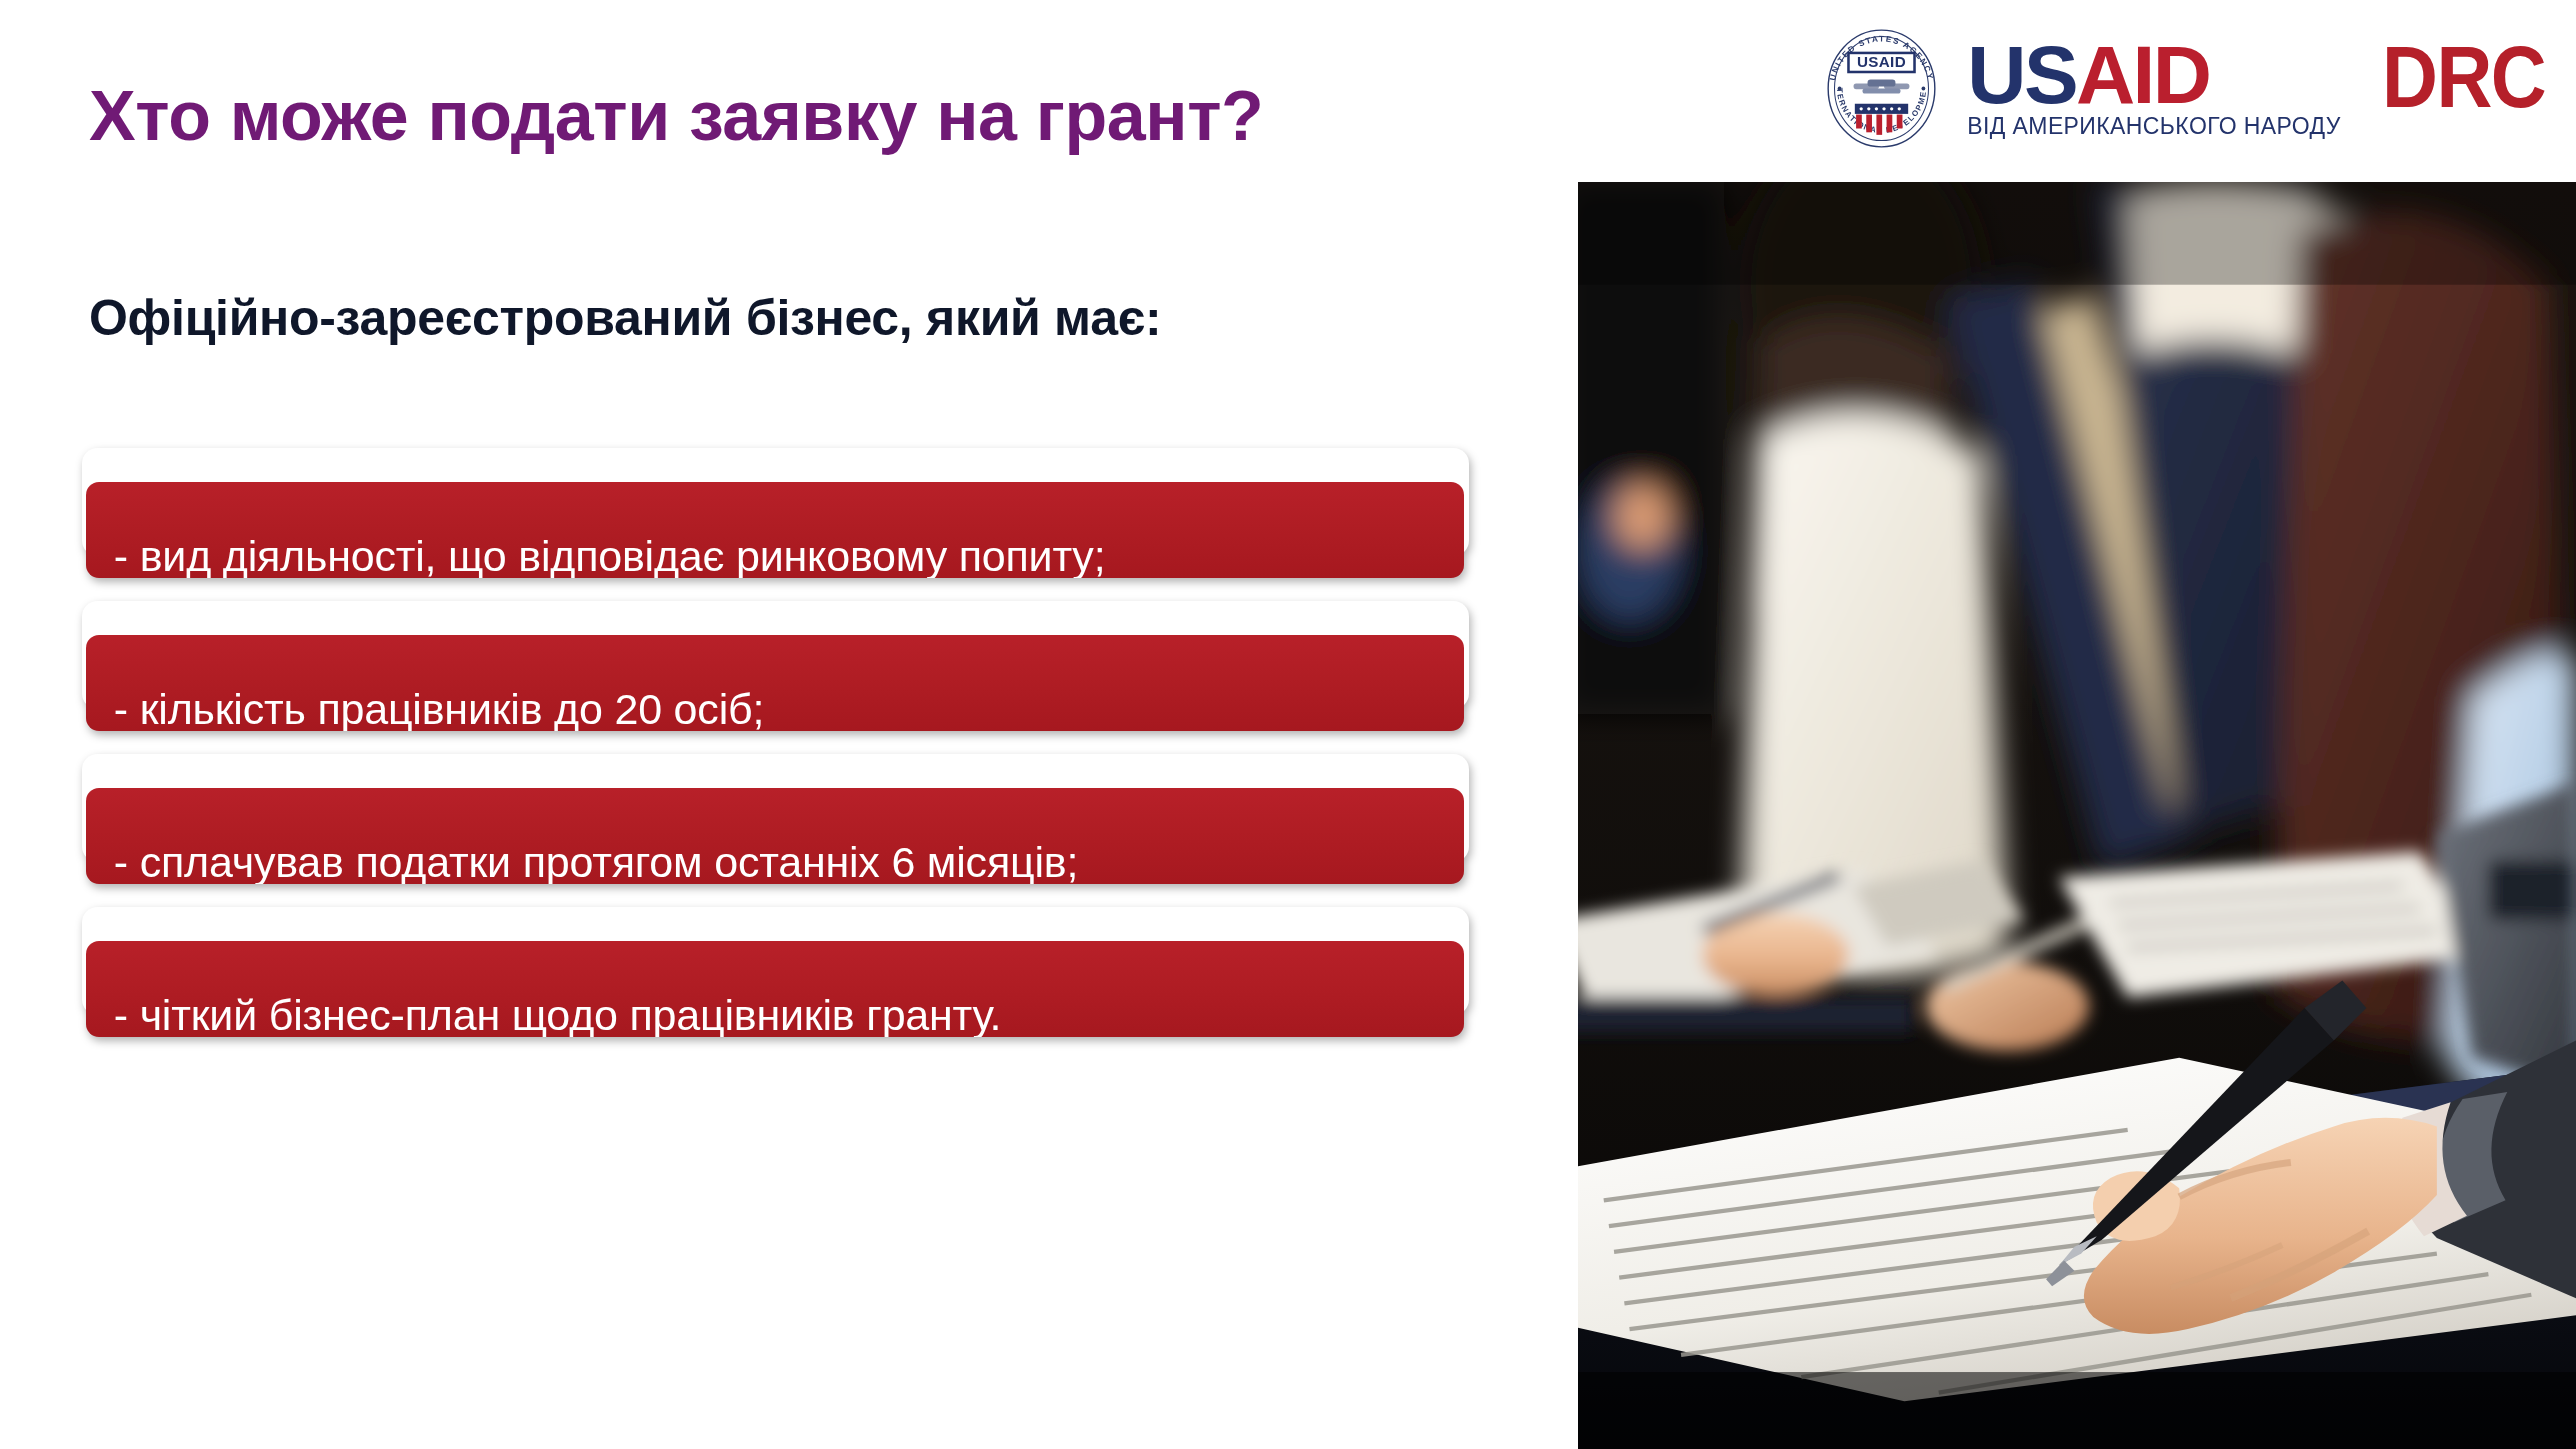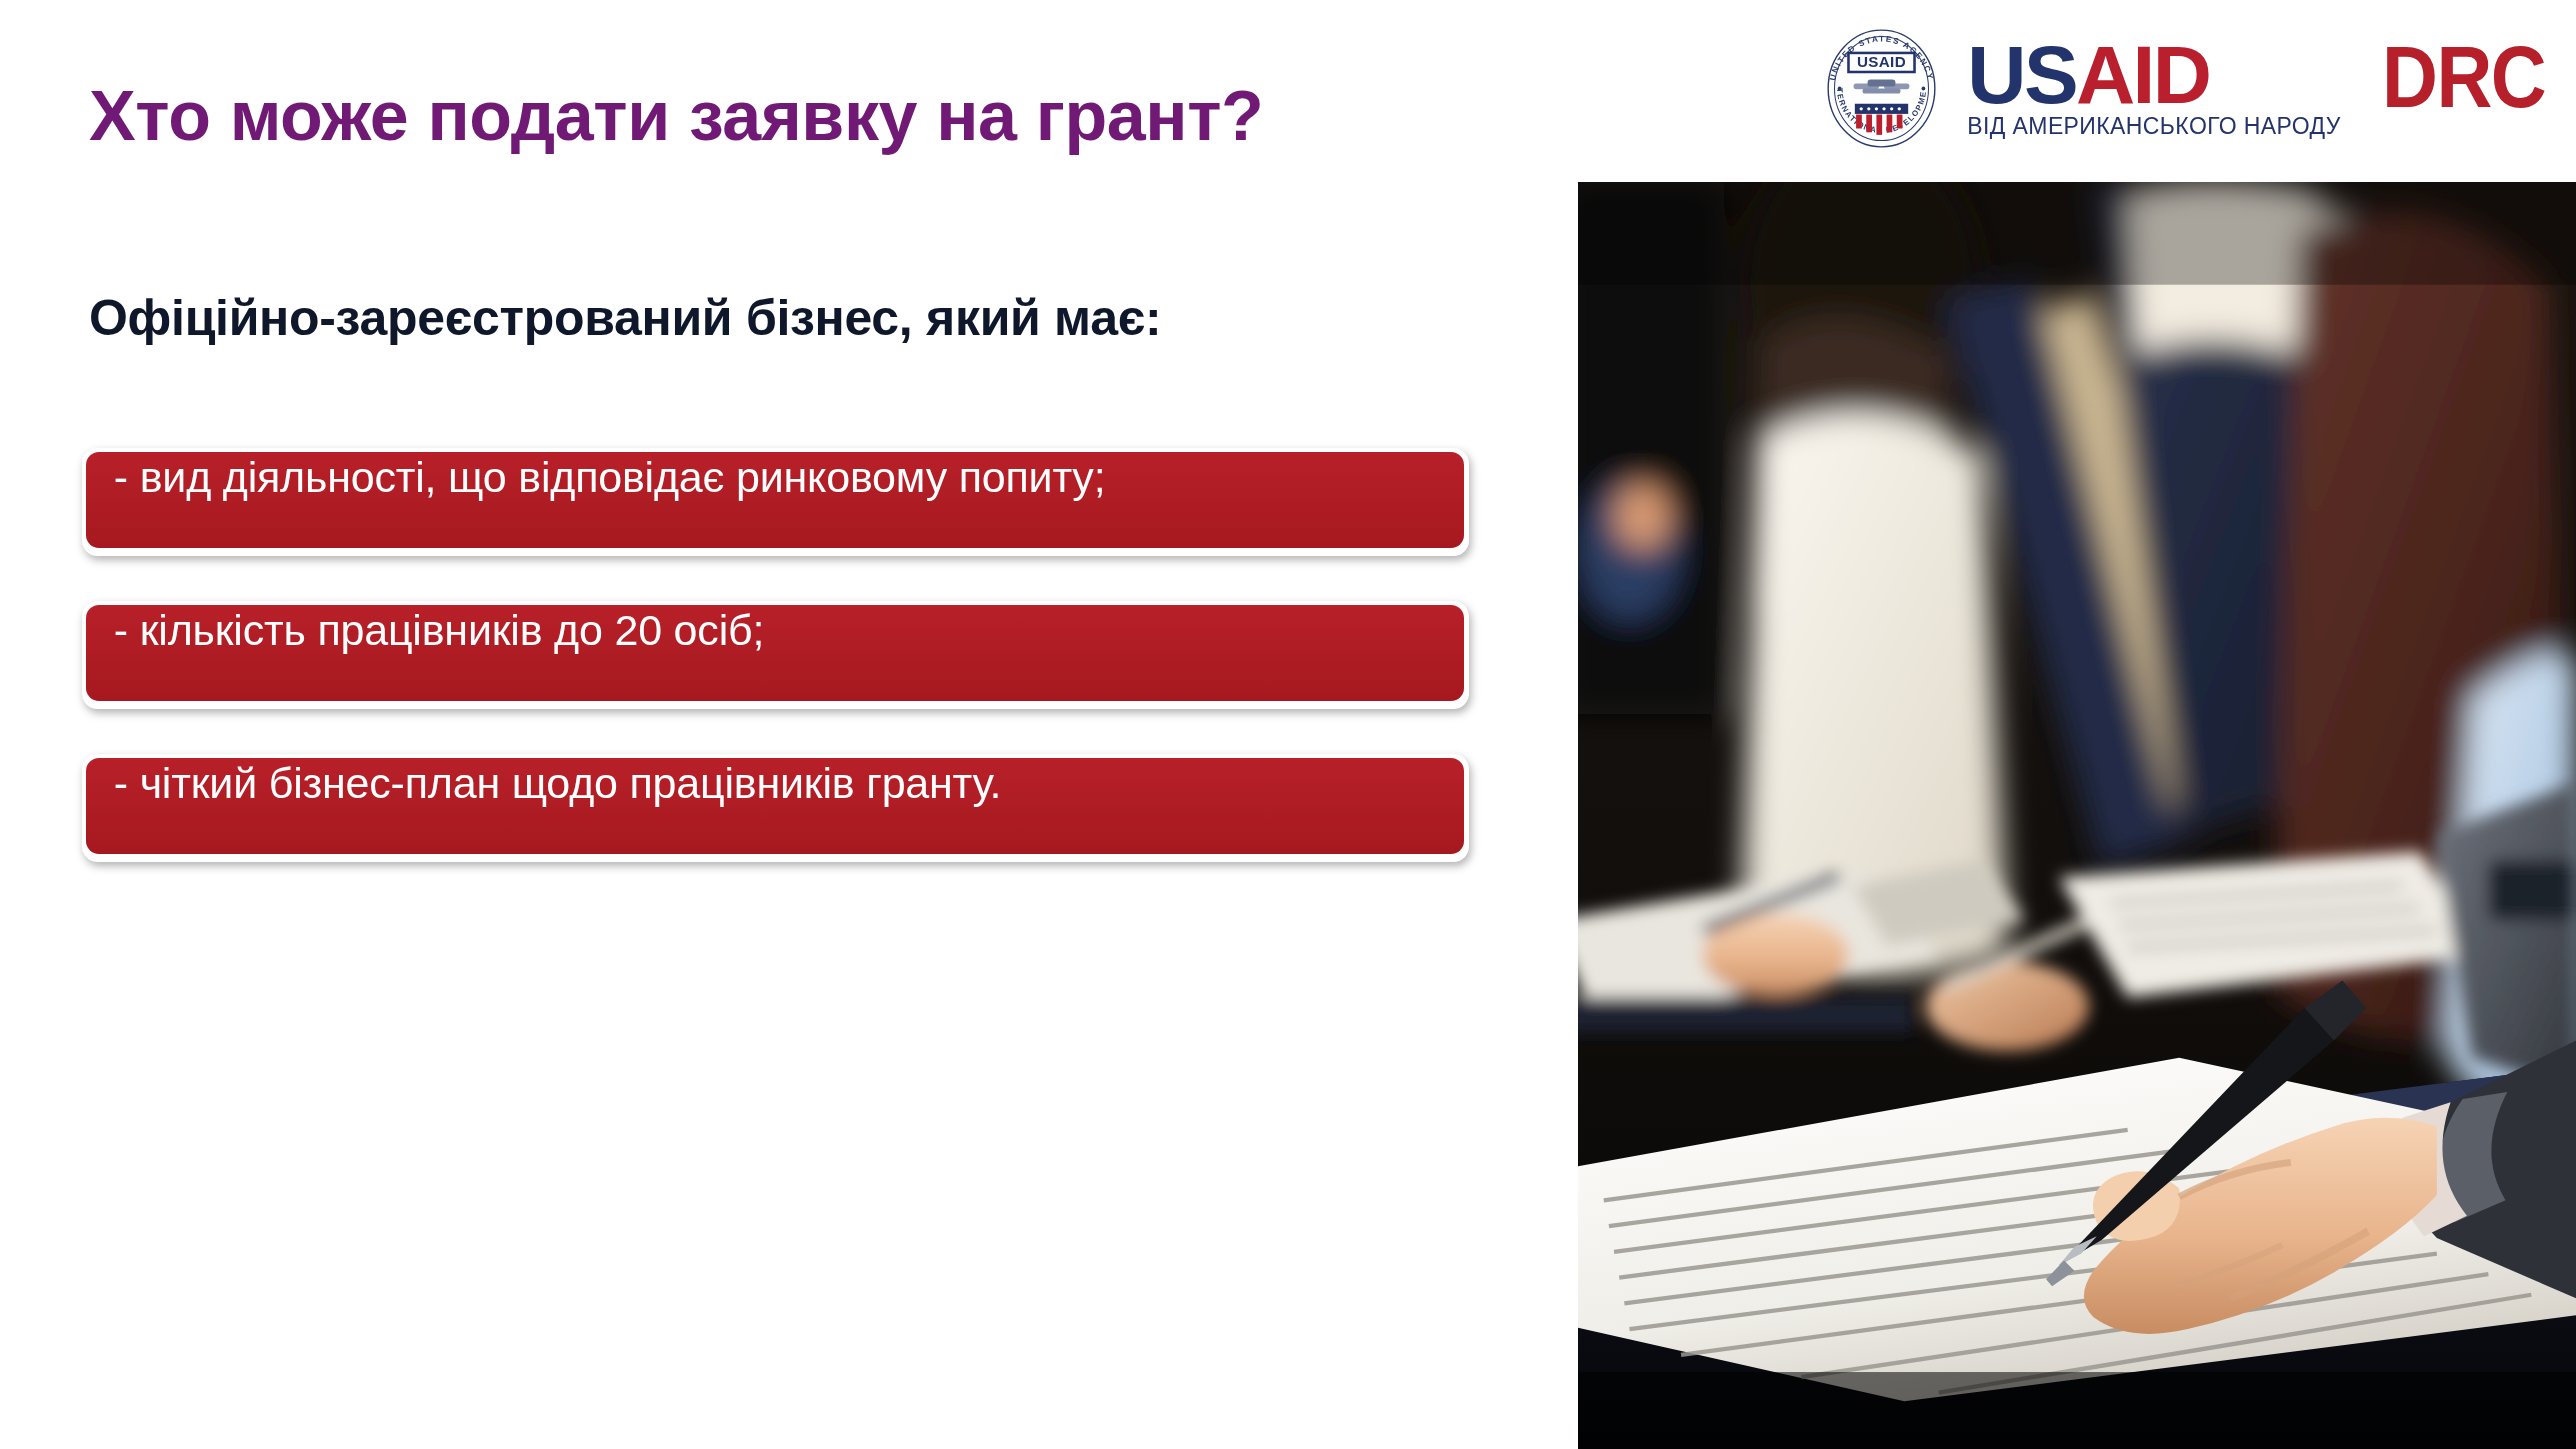--- a/index.html
+++ b/index.html
@@ -103,23 +103,24 @@
     border-radius:15.5px;
     background:#ffffff;
     padding:4.3px 5.2px 7.7px 4.3px;
     filter:drop-shadow(2.6px 4.3px 4.3px rgba(0,0,0,0.30));
   }
   .bullet-inner {
     width:100%; height:100%;
     border-radius:13px;
     background:linear-gradient(180deg,#B82029 0%, #B01D24 45%, #A6181F 100%);
     display:flex;
-    align-items:flex-start;
+    align-items:flex-end;
     padding-left:27.5px;
     overflow:hidden;
+    margin-top:30px;
   }
   .bullet-text {
     color:#ffffff;
     font-family:"Liberation Sans", sans-serif;
     font-size:43px;
     font-weight:normal;
     letter-spacing:-0.2px;
     white-space:nowrap;
     line-height:1;
     margin-top:3.4px;
@@ -209,20 +210,25 @@
     </div>
 
 
     <div class="bullet-box">
       <div class="bullet-inner">
         <span class="bullet-text">- кількість працівників до 20 осіб;</span>
       </div>
     </div>
 
 
+    <div class="bullet-box">
+      <div class="bullet-inner">
+        <span class="bullet-text">- сплачував податки протягом останніх 6 місяців;</span>
+      </div>
+    </div>
 
     <div class="bullet-box">
       <div class="bullet-inner">
         <span class="bullet-text">- чіткий бізнес-план щодо працівників гранту.</span>
       </div>
     </div>
 
   </div>
 
   <div class="photo">

